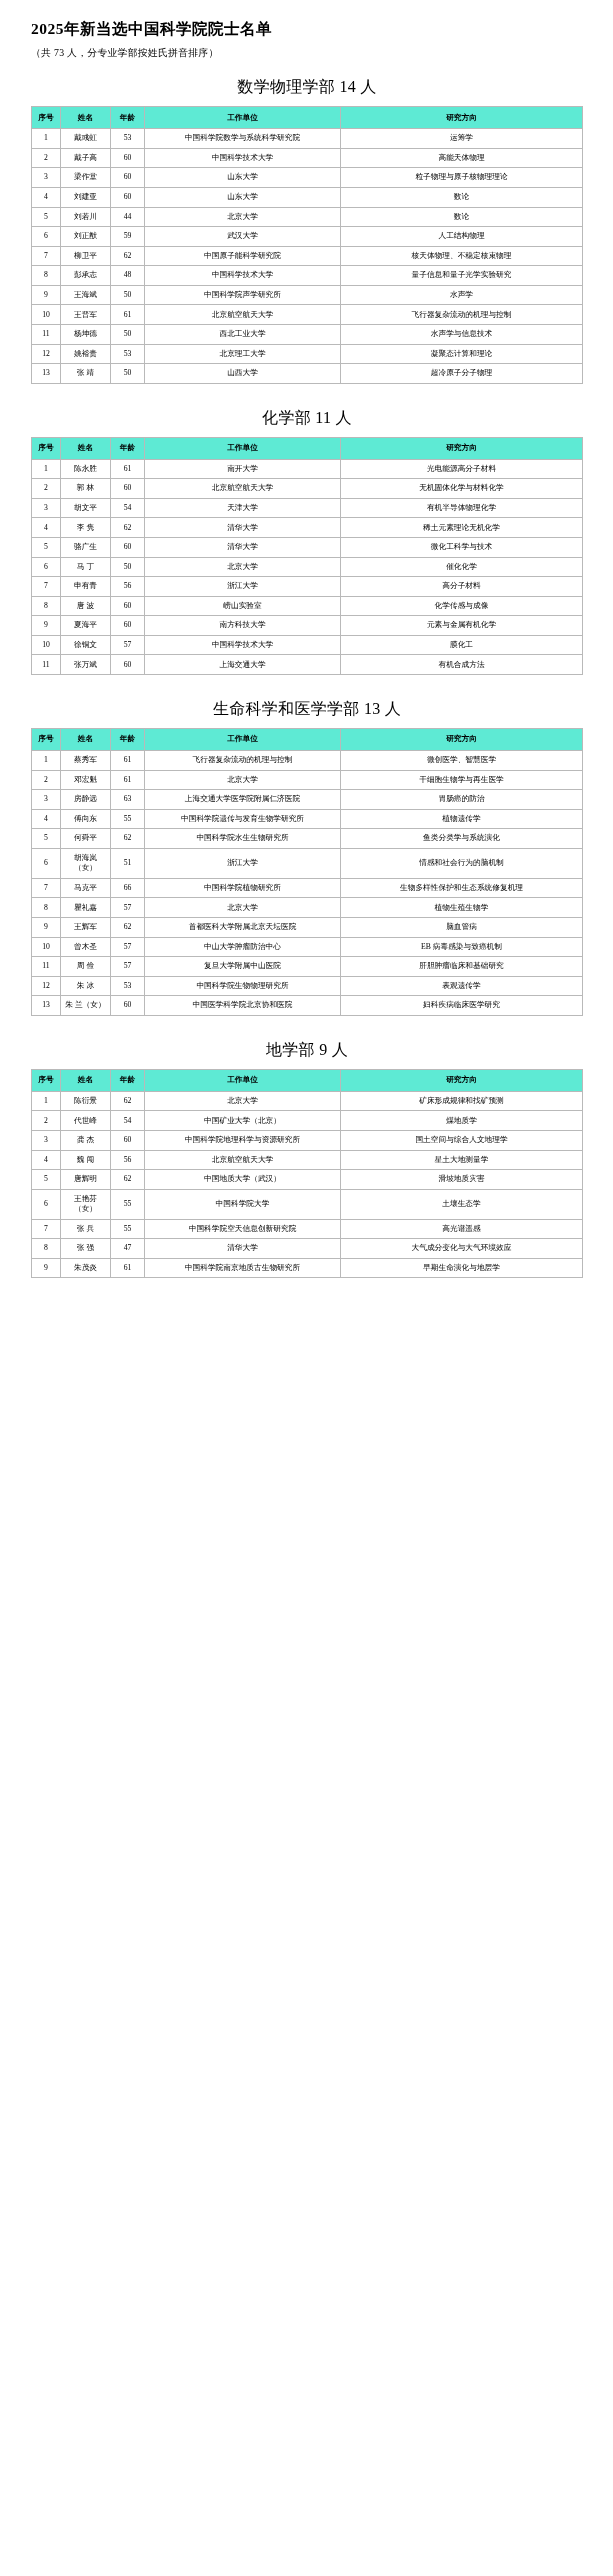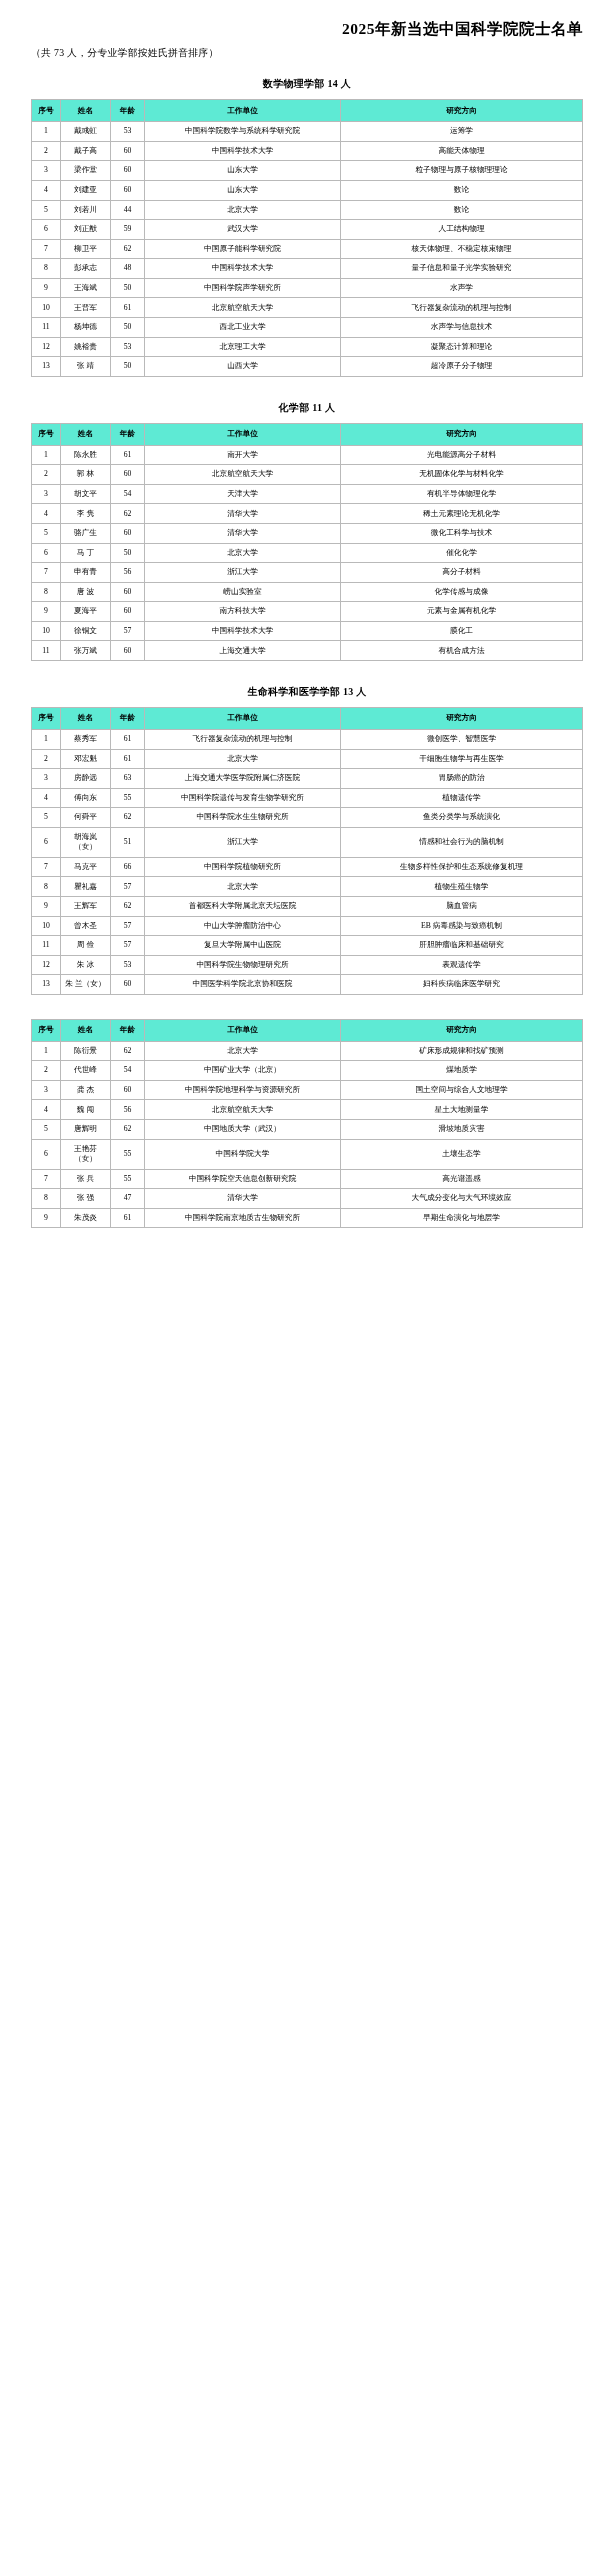--- a/index.html
+++ b/index.html
@@ -11,40 +11,40 @@
     width: 614px;
     font-family: "Liberation Serif", "DejaVu Serif", serif;
     color: #000000;
   }
   .page {
     width: 614px;
     box-sizing: border-box;
     padding: 13.4px 31px 20.6px 31px;
   }
   .doc-title {
-    text-align: right;
+    text-align: left;
     font-size: 15.5px;
     font-weight: bold;
     letter-spacing: 0.5px;
     margin: 5.2px 0 7.2px 0;
     font-family: "Liberation Serif", "DejaVu Serif", serif;
   }
   .doc-subtitle {
     text-align: left;
     font-size: 9.8px;
     margin-bottom: 17.5px;
     letter-spacing: 0.3px;
   }
   .section {
     margin-bottom: 24px;
   }
   .section-title {
     text-align: center;
-    font-size: 10px;
-    font-weight: bold;
+    font-size: 16px;
+    font-weight: normal;
     margin: 0 0 8.2px 0;
     letter-spacing: 0.3px;
   }
   table.roster {
     width: 100%;
     border-collapse: collapse;
     table-layout: fixed;
     font-size: 7.7px;
   }
   table.roster th, table.roster td {
@@ -404,20 +404,21 @@
             <td>朱 兰（女）</td>
             <td>60</td>
             <td class="unit">中国医学科学院北京协和医院</td>
             <td class="field">妇科疾病临床医学研究</td>
           </tr>
       </tbody>
     </table>
   </div>
 
   <div class="section">
+    <div class="section-title">地学部 9 人</div>
     <table class="roster">
       <colgroup>
         <col class="col-no">
           <col class="col-name">
           <col class="col-age">
           <col class="col-unit">
           <col class="col-field">
       </colgroup>
       <thead>
         <tr>

